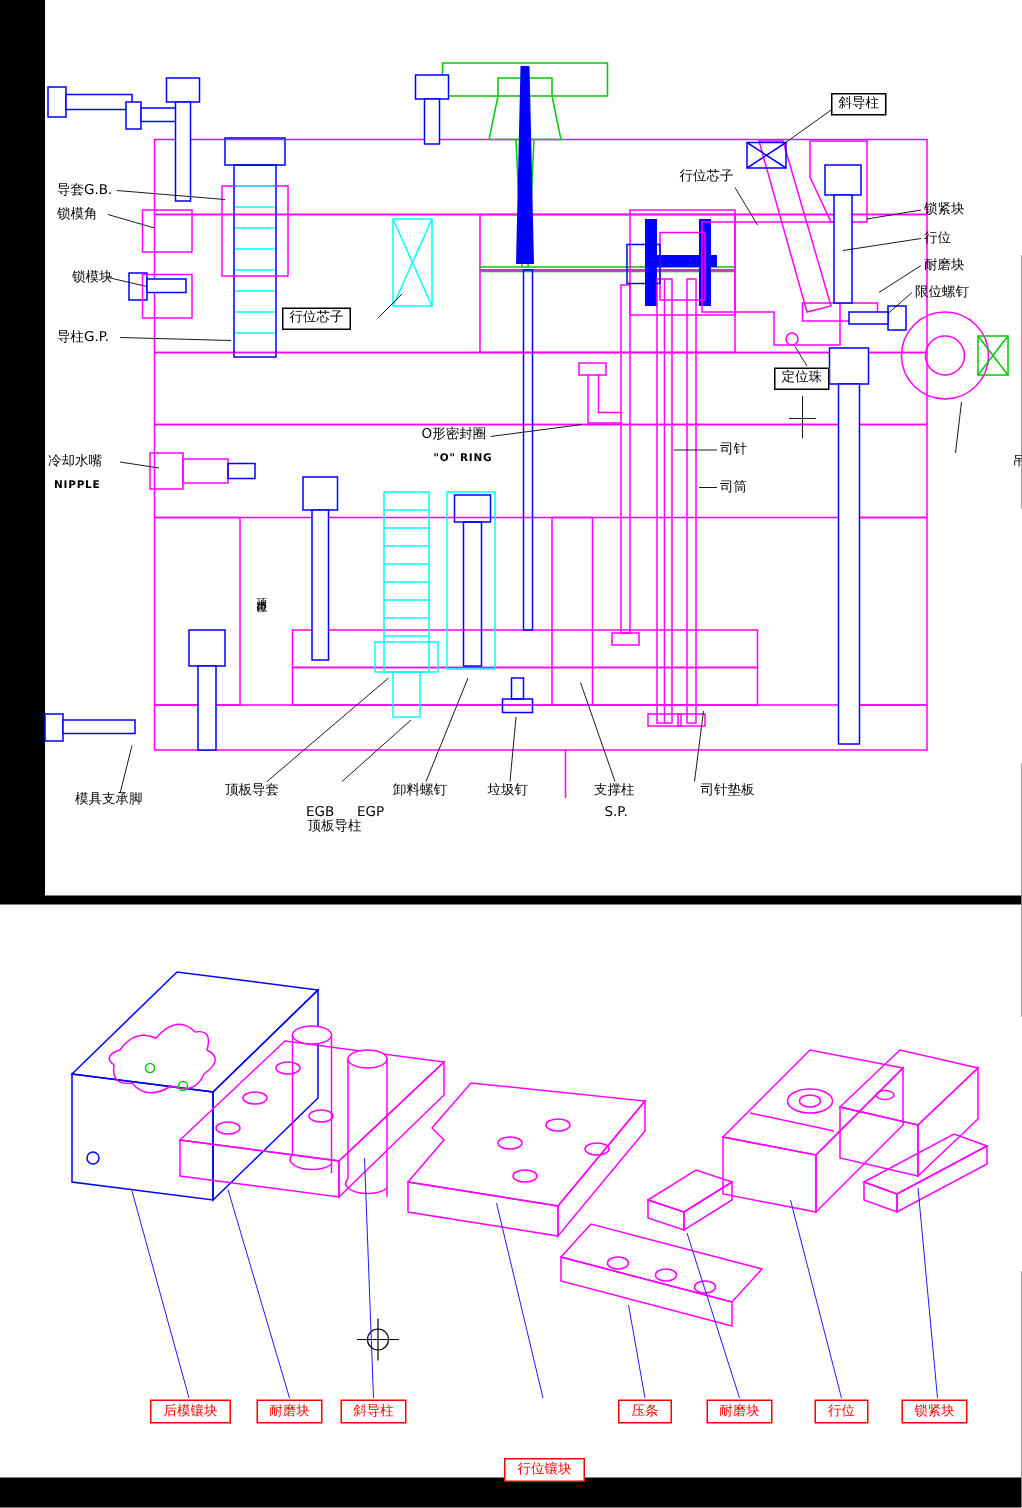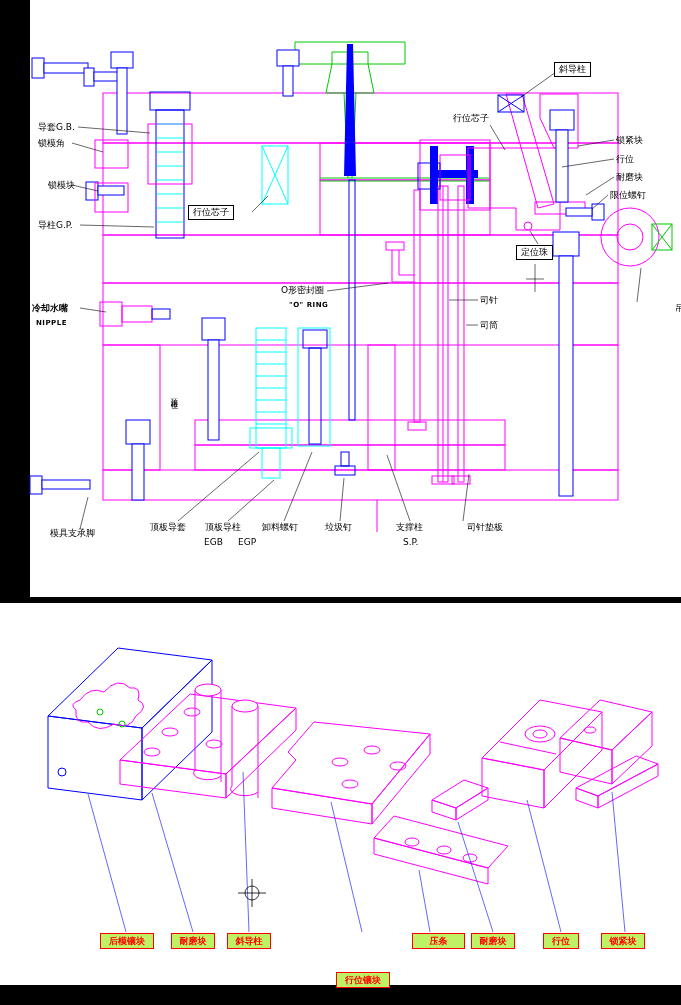--- a/index.html
+++ b/index.html
@@ -15,22 +15,22 @@
   .lbl {
     position:absolute; z-index:2;
     font-size:9px; line-height:11px; color:#000;
     white-space:nowrap;
   }
   .lbl.small { font-size:7px; font-weight:bold; letter-spacing:0.5px; }
   .lbl.boxed { border:1px solid #000; background:#fff; padding:1px 4px; }
   .lbl.vert { writing-mode:vertical-rl; font-size:7px; letter-spacing:1px; }
   .redlbl {
     position:absolute; z-index:2; top:933px; height:16px;
-    border:1px solid #f00; color:#f00; background:#bef264;
-    font-size:9px; line-height:14px; text-align:center;font-weight:bold;
+    border:1px solid #f00; color:#f00; background:#ffffff;
+    font-size:9px; line-height:14px; text-align:center;
   }
 </style>
 </head>
 <body>
 
 <div id="stage">
 
 <svg class="draw" width="681" height="1005" viewBox="0 0 681 1005">
 
   <rect x="30" y="0" width="651" height="597" fill="#fff"></rect>
@@ -314,48 +314,48 @@
     <line x1="561" y1="932" x2="527" y2="800"></line>
     <line x1="625" y1="932" x2="612" y2="792"></line>
   </g>
 </svg>
 
 <div class="lbl boxed" style="left:554px; top:62px;">斜导柱</div>
 <div class="lbl" style="left:38px;  top:122px;">导套G.B.</div>
 <div class="lbl" style="left:38px;  top:138px;">锁模角</div>
 <div class="lbl" style="left:48px;  top:180px;">锁模块</div>
 <div class="lbl" style="left:38px;  top:220px;">导柱G.P.</div>
-<div class="lbl" style="left:32px;  top:303px;font-weight:bold;">冷却水嘴</div>
+<div class="lbl" style="left:32px;  top:303px;">冷却水嘴</div>
 <div class="lbl small" style="left:36px;  top:318px;">NIPPLE</div>
 <div class="lbl" style="left:50px;  top:528px;">模具支承脚</div>
 <div class="lbl boxed" style="left:188px; top:205px;">行位芯子</div>
 <div class="lbl" style="left:281px; top:285px;">O形密封圈</div>
 <div class="lbl small" style="left:289px; top:300px;">"O" RING</div>
 <div class="lbl" style="left:453px; top:113px;">行位芯子</div>
 <div class="lbl" style="left:616px; top:135px;">锁紧块</div>
 <div class="lbl" style="left:616px; top:154px;">行位</div>
 <div class="lbl" style="left:616px; top:172px;">耐磨块</div>
 <div class="lbl" style="left:610px; top:190px;">限位螺钉</div>
 <div class="lbl boxed" style="left:516px; top:245px;">定位珠</div>
 <div class="lbl" style="left:480px; top:295px;">司针</div>
 <div class="lbl" style="left:480px; top:320px;">司筒</div>
 <div class="lbl" style="left:627px; top:303px;margin-left:48px;">吊环</div>
 <div class="lbl" style="left:150px; top:522px;">顶板导套</div>
 <div class="lbl" style="left:160px; top:537px;margin-left:44px;">EGB</div>
-<div class="lbl" style="left:205px; top:522px;">顶板导柱</div>
+<div class="lbl" style="left:205px; top:546px;">顶板导柱</div>
 <div class="lbl" style="left:215px; top:537px;padding-left:23px;">EGP</div>
 <div class="lbl" style="left:262px; top:522px;">卸料螺钉</div>
 <div class="lbl" style="left:325px; top:522px;">垃圾钉</div>
 <div class="lbl" style="left:396px; top:522px;">支撑柱</div>
 <div class="lbl" style="left:403px; top:537px;">S.P.</div>
 <div class="lbl" style="left:467px; top:522px;">司针垫板</div>
 <div class="lbl vert" style="left:168px; top:393px;">顶出距位</div>
 
 <div class="redlbl" style="left:100px; width:54px;">后模镶块</div>
 <div class="redlbl" style="left:171px; width:44px;">耐磨块</div>
 <div class="redlbl" style="left:227px; width:44px;">斜导柱</div>
 <div class="redlbl" style="left:336px; width:54px;margin-top:39px;">行位镶块</div>
-<div class="redlbl" style="left:412px; width:53px;">压条</div>
+<div class="redlbl" style="left:412px; width:36px;">压条</div>
 <div class="redlbl" style="left:471px; width:44px;">耐磨块</div>
 <div class="redlbl" style="left:543px; width:36px;">行位</div>
 <div class="redlbl" style="left:601px; width:44px;">锁紧块</div>
 
 </div>
 
 </body></html>

